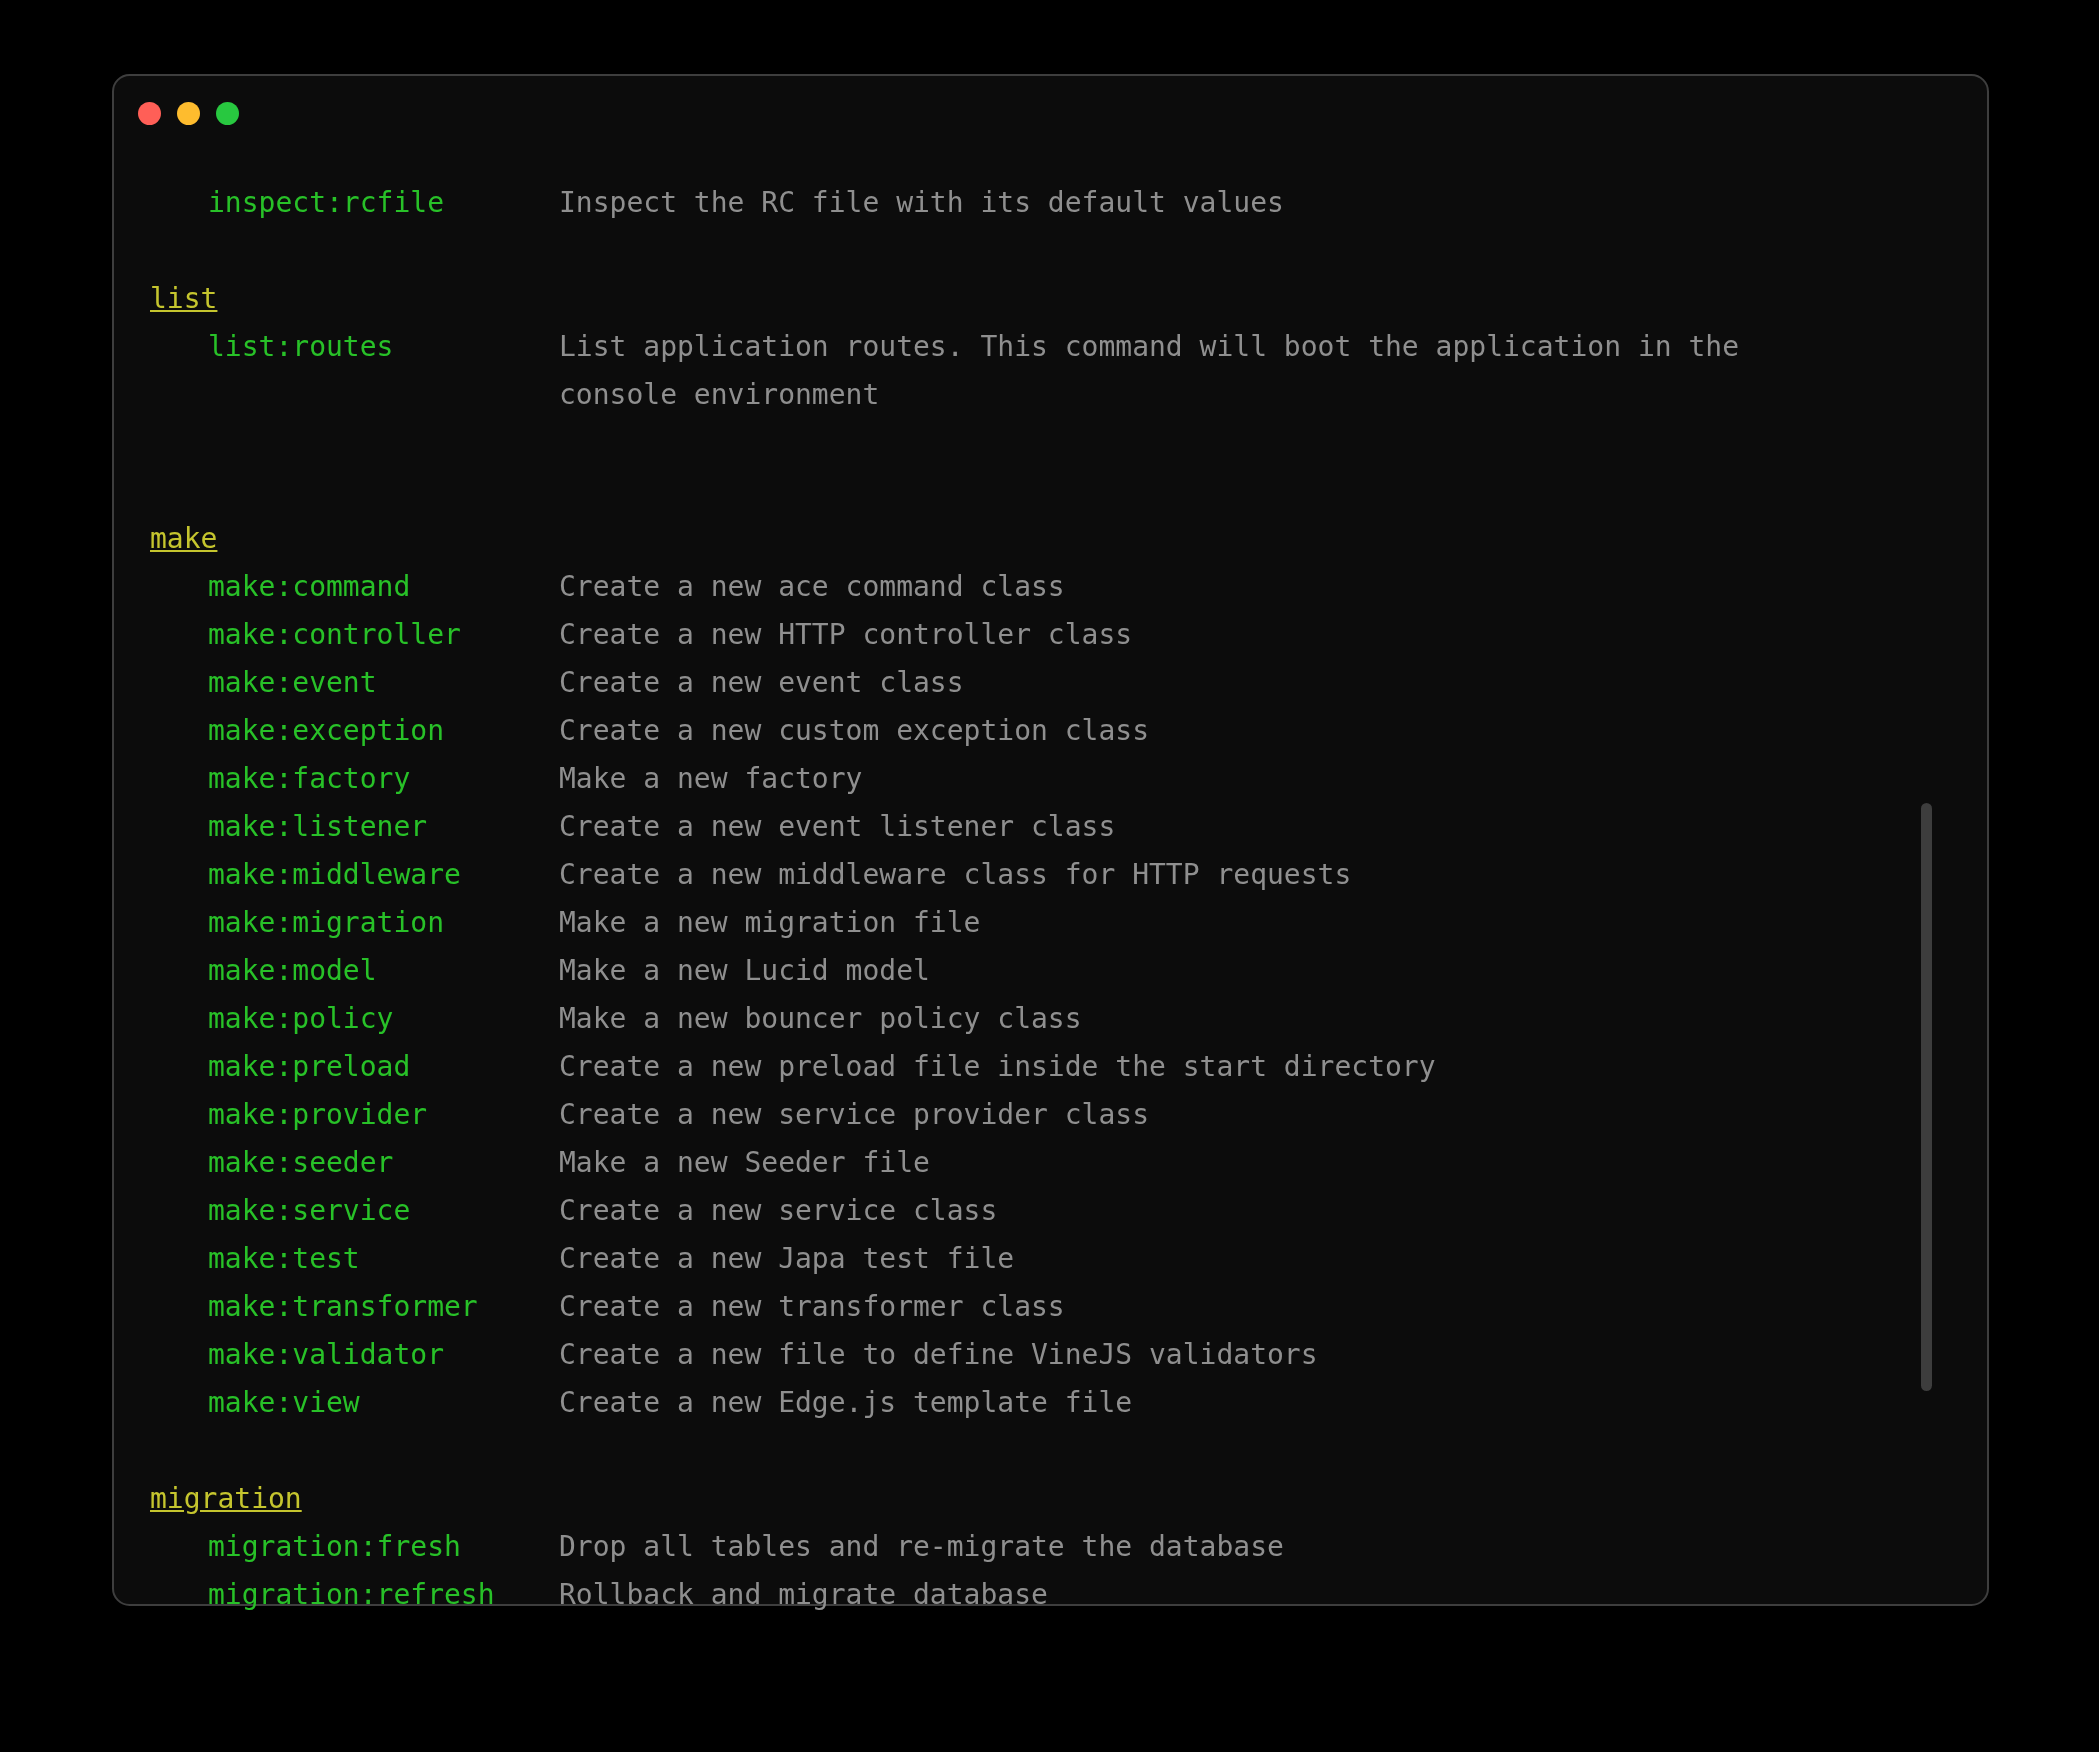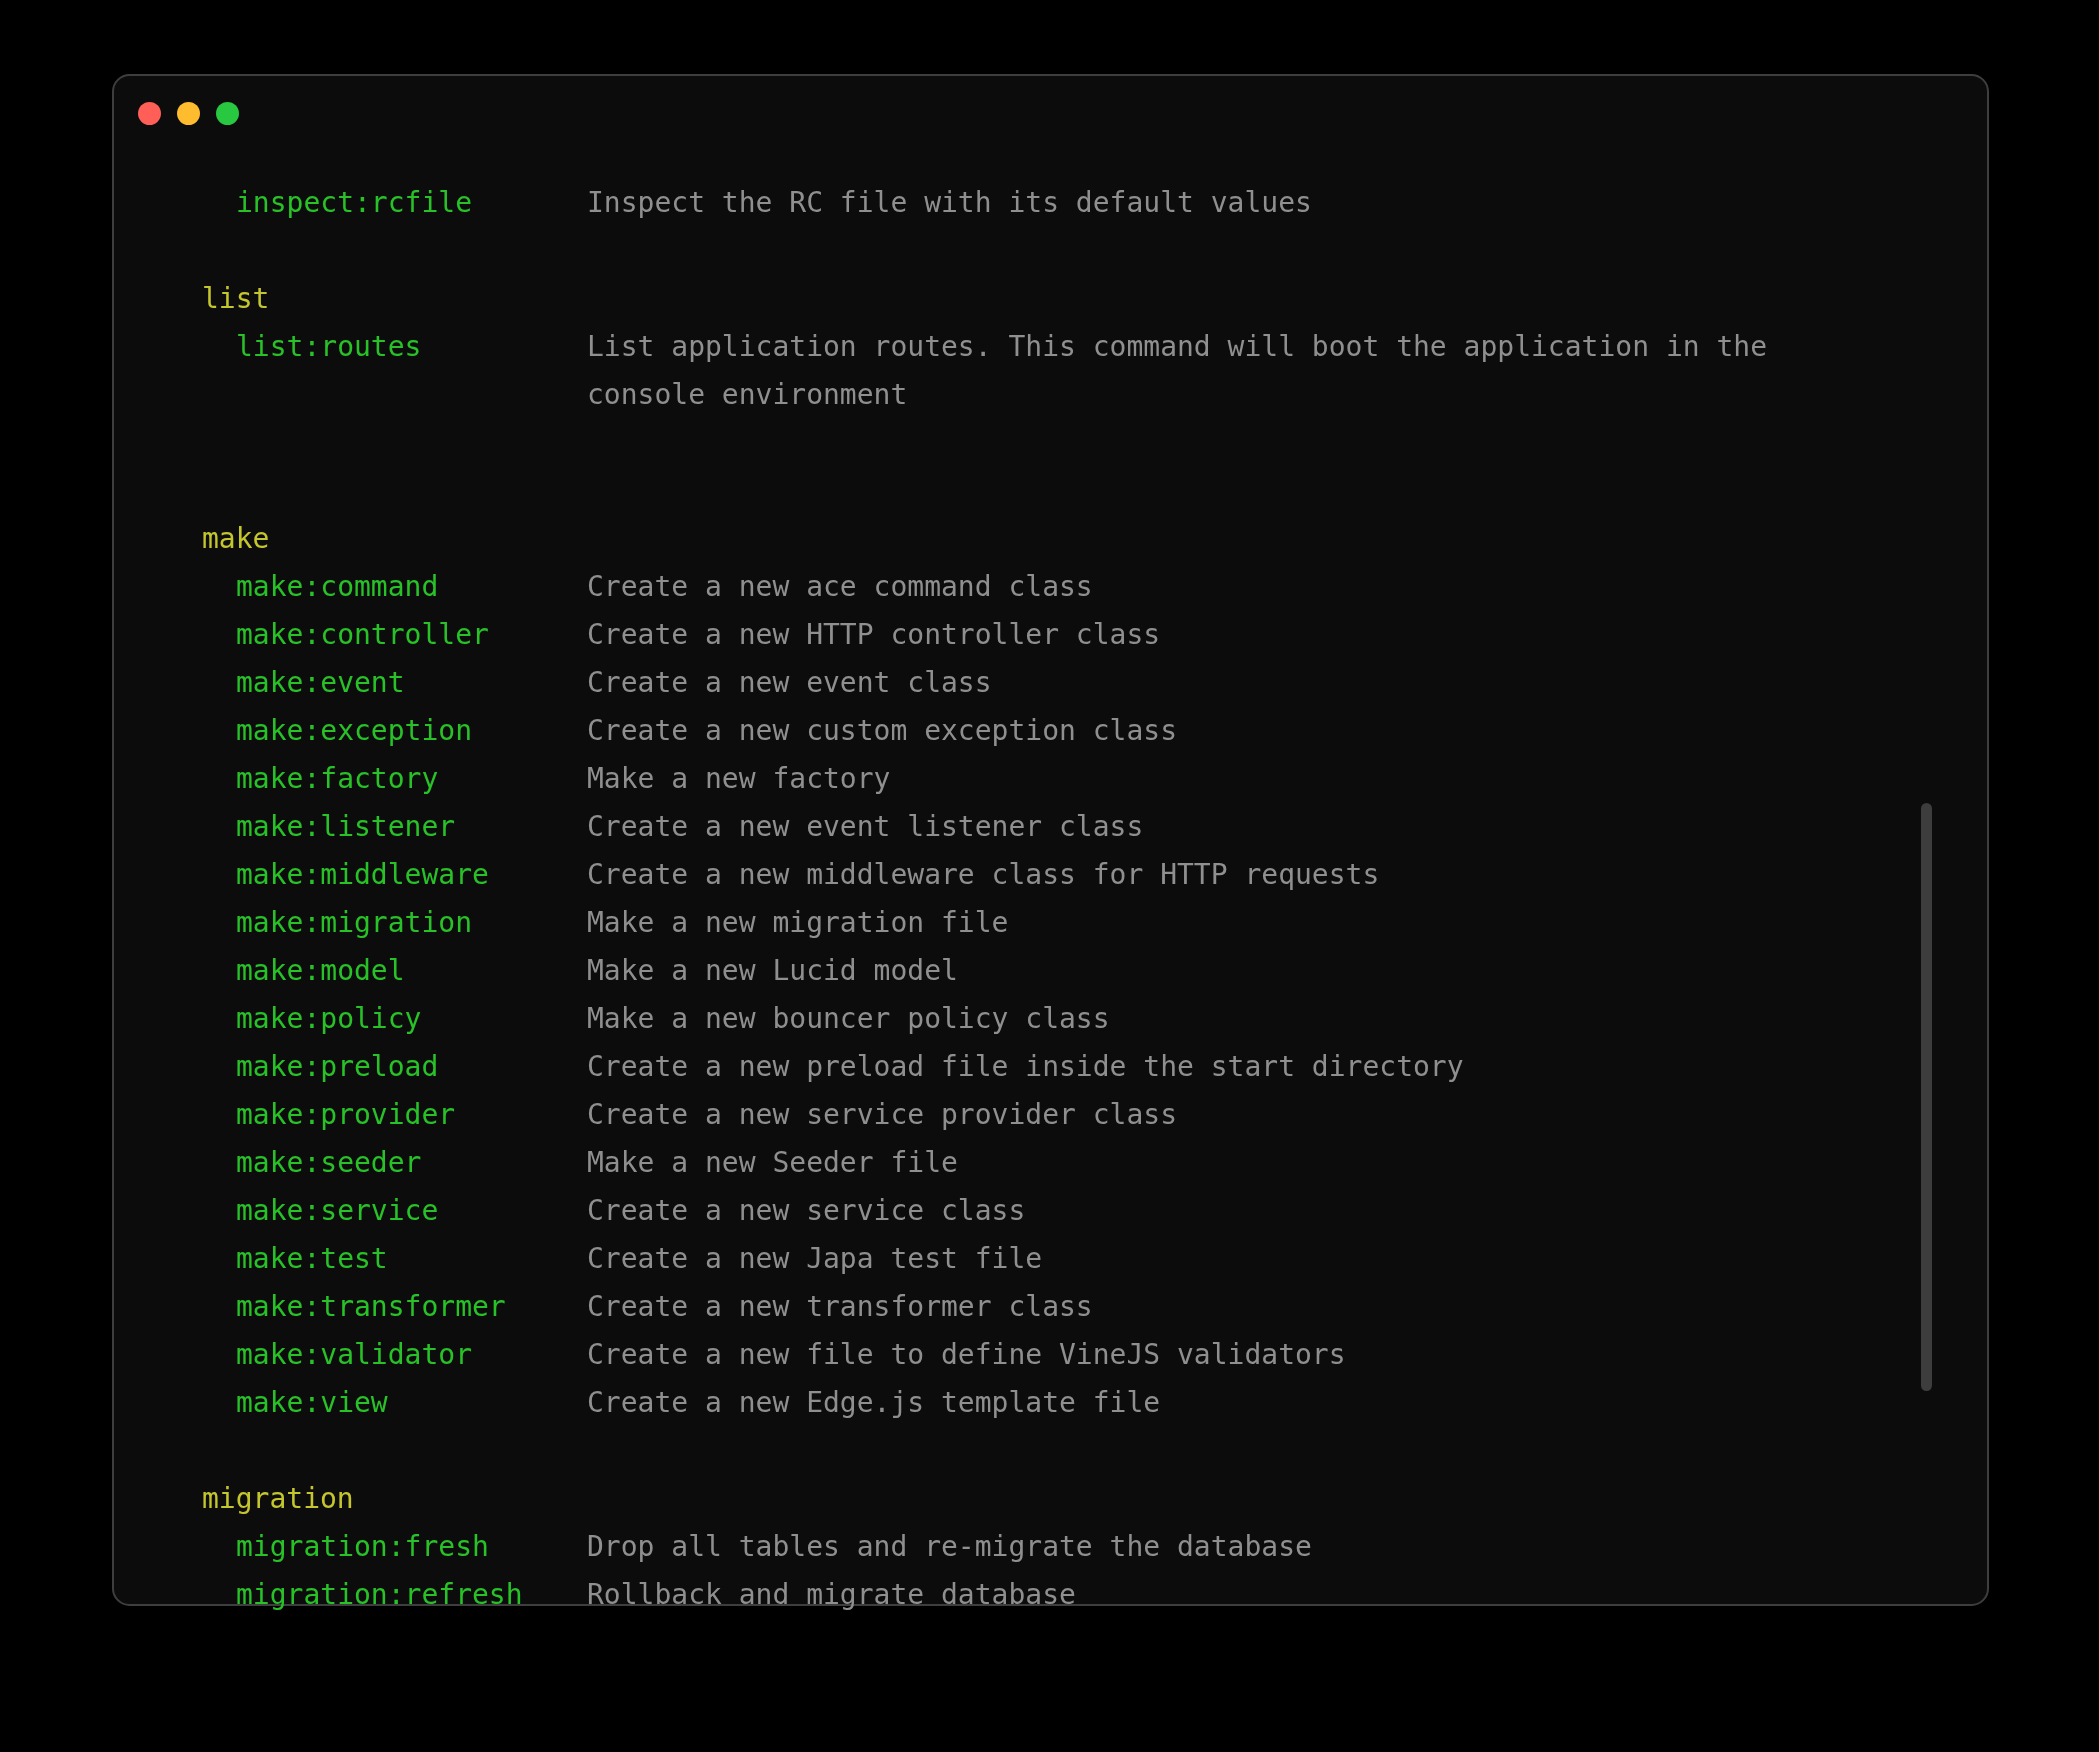--- a/index.html
+++ b/index.html
@@ -41,28 +41,28 @@
   .terminal-content {
     position: absolute;
     left: 0; top: 103px; right: 39px;
     font-size: 28px;
     line-height: 48px;
     white-space: pre-wrap;
     word-break: normal;
   }
   .line { min-height: 48px; }
   .line.heading {
-    padding-left: 88px;
+    padding-left: 36px;
     color: var(--heading-color, #c5c52e);
+    text-decoration: underline;
   }
   .line.command {
     display: flex;
     align-items: flex-start;
     padding-left: 94px;
-    margin-left: 28px;
   }
   .cmd-name {
     flex: 0 0 351px;
     width: 351px;
     color: var(--command-color, #28c128);
   }
   .cmd-desc {
     width: 1274px;
     max-width: 1274px;
     color: var(--description-color, #8f8f8f);

